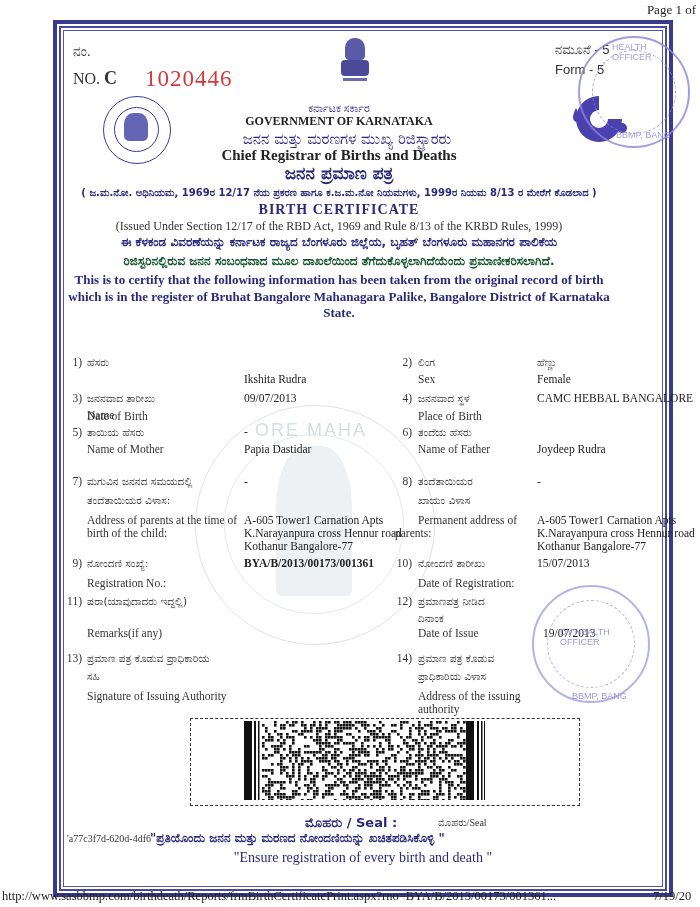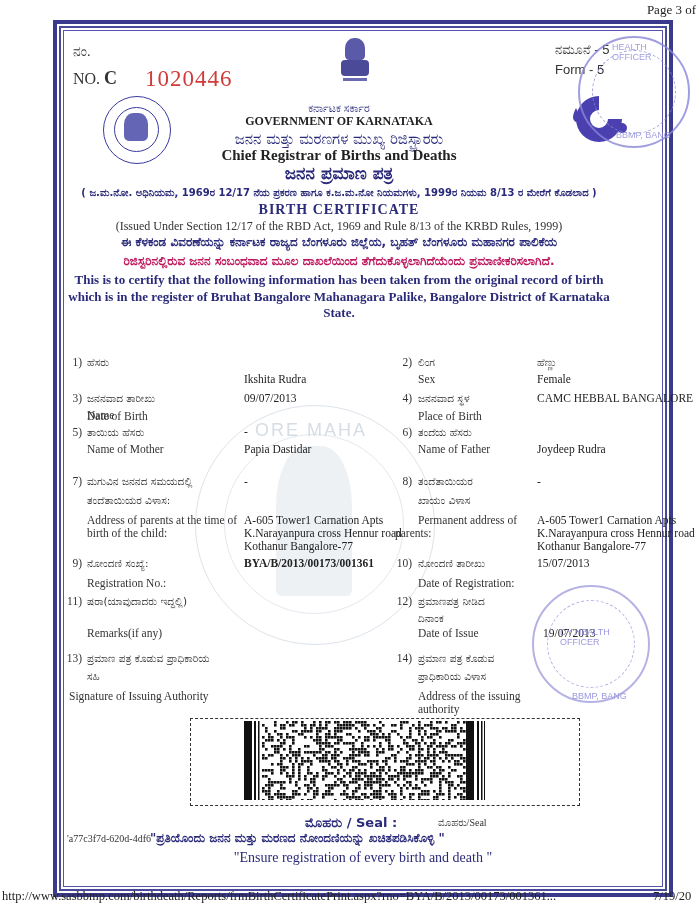--- a/index.html
+++ b/index.html
@@ -25,21 +25,21 @@
   .center { left: 63px; width: 552px; text-align: center; }
   .hdr-kn-gov { top: 102px; font-size: 11px; color: #2a2a7a; }
   .hdr-gov { top: 114px; font-size: 12px; font-weight: bold; color: #222; }
   .hdr-kn-reg { top: 130px; font-size: 15px; color: #2a2a7a; }
   .hdr-reg { top: 147px; font-size: 15px; font-weight: bold; color: #222; }
   .hdr-kn-title { top: 163px; font-size: 17px; font-weight: bold; color: #2a2a7a; }
   .hdr-kn-act { top: 187px; font-size: 10px; color: #2a2a7a; font-weight: bold; }
   .hdr-title { top: 202px; font-size: 14px; font-weight: bold; color: #2a2a7a; letter-spacing: 1px; }
   .hdr-issued { top: 219px; font-size: 12px; color: #333; }
   .hdr-kn-p1 { top: 235px; font-size: 13px; color: #2a2a7a; font-weight: bold; }
-  .hdr-kn-p2 { top: 254px; font-size: 13px; color: #be185d; font-weight: bold; }
+  .hdr-kn-p2 { top: 254px; font-size: 13px; color: #14532d; font-weight: bold; }
   .hdr-en-p1 { top: 272px; font-size: 13px; color: #2a2a7a; font-weight: bold; }
   .hdr-en-p2 { top: 289px; font-size: 13px; color: #2a2a7a; font-weight: bold; }
 
   
   .seal-kar { left: 103px; top: 96px; width: 68px; height: 68px; border: 1.5px solid #3a3aa0; border-radius: 50%; }
   .seal-kar .in { position: absolute; left: 10px; top: 10px; width: 45px; height: 45px; border: 1px solid #3a3aa0; border-radius: 50%; }
   .seal-kar .glyph { position: absolute; left: 20px; top: 16px; width: 24px; height: 28px; background: #4a4aa8; border-radius: 40% 40% 20% 20%; opacity: .85; }
   .ashoka { left: 337px; top: 38px; width: 36px; height: 48px; }
   .ashoka .head { position: absolute; left: 8px; top: 0; width: 20px; height: 22px; background: #5a5aa8; border-radius: 45% 45% 20% 20%; }
   .ashoka .base { position: absolute; left: 4px; top: 22px; width: 28px; height: 16px; background: #4a4a98; border-radius: 4px; }
@@ -75,21 +75,21 @@
   .footer-hash { left: 67px; top: 833px; font-size: 10px; color: #333; }
   .footer-kn { left: 150px; top: 831px; font-size: 12px; color: #2a2a7a; font-weight: bold; }
   .footer-en { left: 63px; width: 600px; top: 850px; text-align: center; font-size: 14px; color: #2a2a7a; }
 
   .url { left: 2px; top: 889px; font-size: 12.5px; color: #222; white-space: nowrap; }
   .url-date { left: 653px; top: 889px; font-size: 12.5px; color: #222; white-space: nowrap; }
 </style>
 </head>
 <body>
 
-<div class="abs page-num">Page 3 of</div>
+<div class="abs page-num">Page 1 of</div>
 
 <div class="frame-outer"></div>
 <div class="frame-inner"></div>
 <div class="frame-inner2"></div>
 
 <div class="abs watermark">
   <div class="in"></div>
   <div class="temple"></div>
 </div>
 <div class="abs wm-text" style="left:255px; top:420px;">ORE MAHA</div>
@@ -119,21 +119,21 @@
 </svg>
 
 <div class="abs stamp-top">
   <div class="in"></div>
   <div class="abs stamp-text" style="left:32px; top:4px;">HEALTH OFFICER</div>
   <div class="abs stamp-text" style="left:36px; top:92px;">BBMP, BANG</div>
 </div>
 
 <div class="abs center hdr-kn-gov">ಕರ್ನಾಟಕ ಸರ್ಕಾರ</div>
 <div class="abs center hdr-gov">GOVERNMENT OF KARNATAKA</div>
-<div class="abs center hdr-kn-reg kn" style="font-size:15px;color:#2a2a7a;">ಜನನ ಮತ್ತು ಮರಣಗಳ ಮುಖ್ಯ ರಿಜಿಸ್ಟ್ರಾರರು</div>
+<div class="abs center hdr-kn-reg kn" style="font-size:15px;color:#2a2a7a;margin-left:8px;">ಜನನ ಮತ್ತು ಮರಣಗಳ ಮುಖ್ಯ ರಿಜಿಸ್ಟ್ರಾರರು</div>
 <div class="abs center hdr-reg">Chief Registrar of Births and Deaths</div>
 <div class="abs center hdr-kn-title" style="font-family:'DejaVu Sans',sans-serif;">ಜನನ ಪ್ರಮಾಣ ಪತ್ರ</div>
 <div class="abs center hdr-kn-act" style="font-family:'DejaVu Sans',sans-serif;">( ಜ.ಮ.ನೋ. ಅಧಿನಿಯಮ, 1969ರ 12/17 ನೆಯ ಪ್ರಕರಣ ಹಾಗೂ ಕ.ಜ.ಮ.ನೋ ನಿಯಮಗಳು, 1999ರ ನಿಯಮ 8/13 ರ ಮೇರೆಗೆ ಕೊಡಲಾದ )</div>
 <div class="abs center hdr-title">BIRTH CERTIFICATE</div>
 <div class="abs center hdr-issued">(Issued Under Section 12/17 of the RBD Act, 1969 and Rule 8/13 of the KRBD Rules, 1999)</div>
 <div class="abs center hdr-kn-p1" style="font-family:'DejaVu Sans',sans-serif;font-size:12px;">ಈ ಕೆಳಕಂಡ ವಿವರಣೆಯನ್ನು ಕರ್ನಾಟಕ ರಾಜ್ಯದ ಬೆಂಗಳೂರು ಜಿಲ್ಲೆಯ, ಬೃಹತ್ ಬೆಂಗಳೂರು ಮಹಾನಗರ ಪಾಲಿಕೆಯ</div>
 <div class="abs center hdr-kn-p2" style="font-family:'DejaVu Sans',sans-serif;font-size:12px;">ರಿಜಿಸ್ಟರಿನಲ್ಲಿರುವ ಜನನ ಸಂಬಂಧವಾದ ಮೂಲ ದಾಖಲೆಯಿಂದ ತೆಗೆದುಕೊಳ್ಳಲಾಗಿದೆಯೆಂದು ಪ್ರಮಾಣೀಕರಿಸಲಾಗಿದೆ.</div>
 <div class="abs center hdr-en-p1">This is to certify that the following information has been taken from the original record of birth</div>
 <div class="abs center hdr-en-p2">which is in the register of Bruhat Bangalore Mahanagara Palike, Bangalore District of Karnataka State.</div>
 
@@ -205,21 +205,21 @@
 
 <div class="abs f num" style="left:390px; top:595px;">12)</div>
 <div class="abs kn" style="left:418px; top:595px;">ಪ್ರಮಾಣಪತ್ರ ನೀಡಿದ</div>
 <div class="abs kn" style="left:418px; top:612px;">ದಿನಾಂಕ</div>
 <div class="abs f" style="left:418px; top:627px;">Date of Issue</div>
 <div class="abs val" style="left:543px; top:627px;">19/07/2013</div>
 
 <div class="abs f num" style="left:60px; top:652px;">13)</div>
 <div class="abs kn" style="left:87px; top:652px;">ಪ್ರಮಾಣ ಪತ್ರ ಕೊಡುವ ಪ್ರಾಧಿಕಾರಿಯ</div>
 <div class="abs kn" style="left:87px; top:670px;">ಸಹಿ</div>
-<div class="abs f" style="left:69px; top:690px;">Signature of Issuing Authority</div>
+<div class="abs f" style="left:87px; top:690px;">Signature of Issuing Authority</div>
 
 <div class="abs f num" style="left:390px; top:652px;">14)</div>
 <div class="abs kn" style="left:418px; top:652px;">ಪ್ರಮಾಣ ಪತ್ರ ಕೊಡುವ</div>
 <div class="abs kn" style="left:418px; top:670px;">ಪ್ರಾಧಿಕಾರಿಯ ವಿಳಾಸ</div>
 <div class="abs f" style="left:418px; top:690px;">Address of the issuing</div>
 <div class="abs f" style="left:418px; top:703px;">authority</div>
 
 <div class="abs stamp-bot">
   <div class="in"></div>
   <div class="abs stamp-text" style="left:26px; top:4px;margin-top:36px;">DY HEALTH OFFICER</div>

